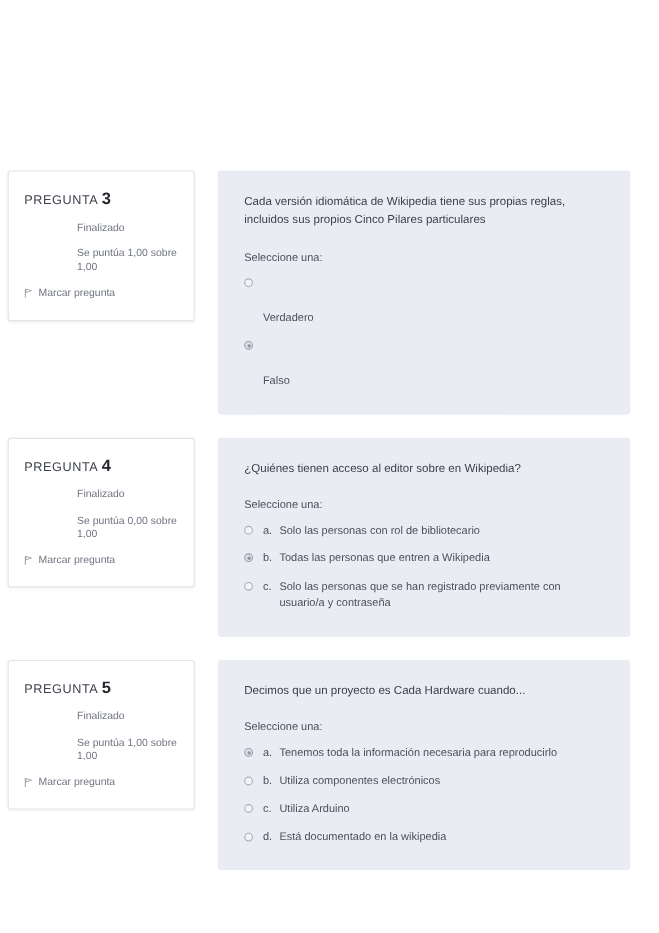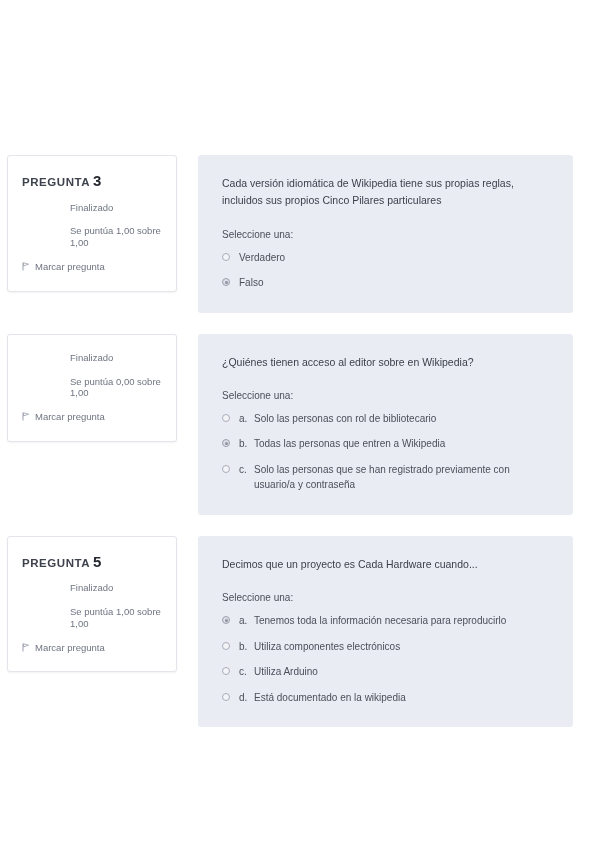--- a/index.html
+++ b/index.html
@@ -47,21 +47,21 @@
   }
   .q-number {
     font-size: 11.5px;
     letter-spacing: 0.55px;
     color: #3d424d;
     margin: 0 0 13px 0;
     font-weight: 700;
     line-height: 1;
   }
   .q-number .q-label {
-    font-weight: 700;
+    font-weight: 400;
   }
   .q-number .q-num {
     font-size: 15px;
     font-weight: 700;
     margin-left: 3px;
     color: #24272e;
   }
   .q-state,
   .q-grade {
     font-size: 9.5px;
@@ -153,21 +153,21 @@
   }
   .opt-letter {
     flex: 0 0 auto;
     width: 15px;
     color: #4a4f5a;
   }
   .opt-text {
     flex: 1 1 auto;
     max-width: 300px;
   }
-  .tf-option .opt-text { margin-left: 0; }
+  .tf-option .opt-text { margin-left: 0; margin-top: 32px; }
 </style>
 </head>
 <body>
 
 <div class="page">
   <div class="quiz-area" id="questions-list">
       <div class="question-block">
         <div class="info-card">
           <div class="q-number"><span class="q-label">PREGUNTA</span><span class="q-num">3</span></div>
           <div class="q-state">Finalizado</div>
@@ -192,20 +192,21 @@
             </li>
             <li class="option tf-option">
               <span class="radio checked"></span>
               <span class="opt-text">Falso</span>
             </li>
           </ul>
         </div>
       </div>
       <div class="question-block">
         <div class="info-card">
+          <div class="q-number"><span class="q-label">PREGUNTA</span><span class="q-num">4</span></div>
           <div class="q-state">Finalizado</div>
           <div class="q-grade">Se puntúa 0,00 sobre 1,00</div>
           <div class="q-flag">
             <span class="flag-icon">
               <svg width="8" height="9" viewBox="0 0 8 9" xmlns="http://www.w3.org/2000/svg">
                 <path d="M1 0.5 L1 8.5" stroke="#9aa0ab" stroke-width="1" fill="none"></path>
                 <path d="M1.6 0.8 L6.6 2.2 L1.6 3.9 Z" fill="none" stroke="#9aa0ab" stroke-width="0.8"></path>
               </svg>
             </span>
             <span>Marcar pregunta</span>

